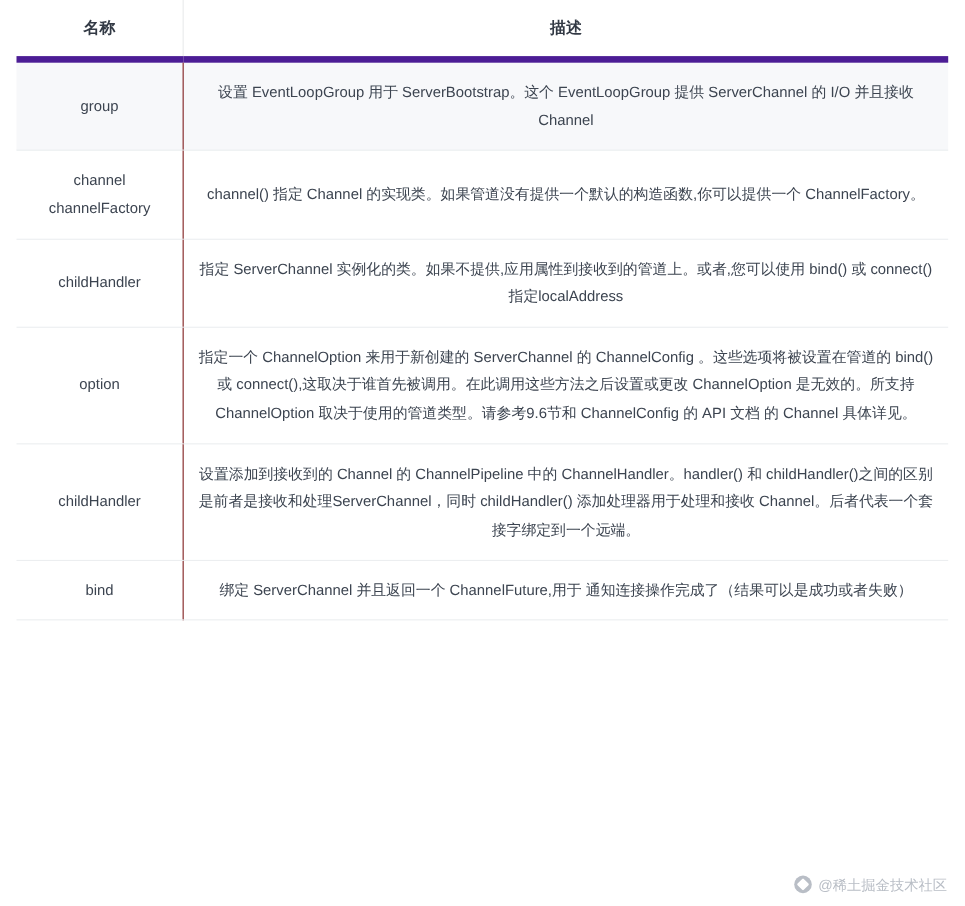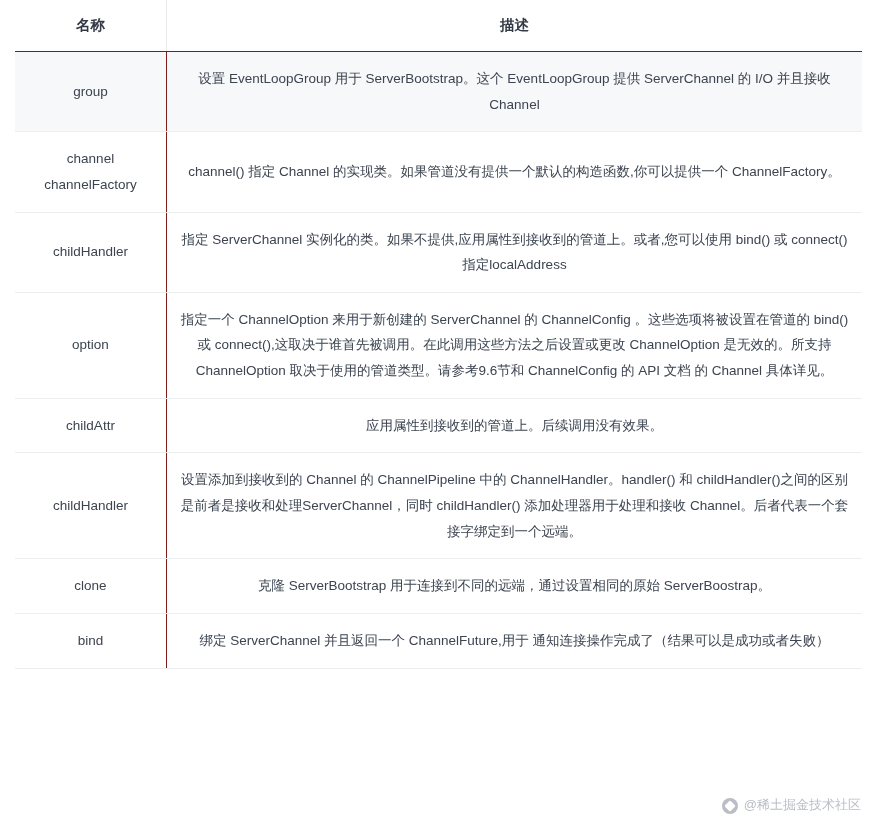--- a/index.html
+++ b/index.html
@@ -25,21 +25,21 @@
     width: 847px;
     margin: 0 15px;
     table-layout: fixed;
   }
   table.api-table th {
     font-size: 14.5px;
     font-weight: bold;
     color: #333a45;
     padding: 16px 8px;
     text-align: center;
-    border-bottom: 1px solid #4c1d95;
+    border-bottom: 6px solid #4c1d95;
     background: #ffffff;
   }
   table.api-table td {
     font-size: 13.5px;
     color: #3c4450;
     padding: 14px 10px;
     border-bottom: 1px solid #eceef0;
     line-height: 1.9;
     vertical-align: middle;
     text-align: center;
@@ -66,21 +66,21 @@
     padding-right: 18px;
   }
   .name-multiline {
     line-height: 2.0;
   }
   .watermark {
     position: absolute;
     right: 16px;
     bottom: 10px;
     display: flex;
-    align-items: flex-end;
+    align-items: flex-start;
     gap: 6px;
     color: #b9bec6;
     font-size: 13px;
   }
   .watermark .wm-logo {
     width: 16px;
     height: 16px;
     border-radius: 50%;
     background: #b9bec6;
     position: relative;
@@ -120,30 +120,22 @@
         </tr>
         <tr>
           <td class="col-name">childHandler</td>
           <td class="col-desc">指定 ServerChannel 实例化的类。如果不提供,应用属性到接收到的管道上。或者,您可以使用 bind() 或 connect()指定localAddress</td>
         </tr>
         <tr>
           <td class="col-name">option</td>
           <td class="col-desc">指定一个 ChannelOption 来用于新创建的 ServerChannel 的 ChannelConfig 。这些选项将被设置在管道的 bind() 或 connect(),这取决于谁首先被调用。在此调用这些方法之后设置或更改 ChannelOption 是无效的。所支持 ChannelOption 取决于使用的管道类型。请参考9.6节和 ChannelConfig 的 API 文档 的 Channel 具体详见。</td>
         </tr>
         <tr>
-          <td class="col-name">childAttr</td>
-          <td class="col-desc">应用属性到接收到的管道上。后续调用没有效果。</td>
-        </tr>
-        <tr>
           <td class="col-name">childHandler</td>
           <td class="col-desc">设置添加到接收到的 Channel 的 ChannelPipeline 中的 ChannelHandler。handler() 和 childHandler()之间的区别是前者是接收和处理ServerChannel，同时 childHandler() 添加处理器用于处理和接收 Channel。后者代表一个套接字绑定到一个远端。</td>
-        </tr>
-        <tr>
-          <td class="col-name">clone</td>
-          <td class="col-desc">克隆 ServerBootstrap 用于连接到不同的远端，通过设置相同的原始 ServerBoostrap。</td>
         </tr>
         <tr>
           <td class="col-name">bind</td>
           <td class="col-desc">绑定 ServerChannel 并且返回一个 ChannelFuture,用于 通知连接操作完成了（结果可以是成功或者失败）</td>
         </tr>
       </tbody>
   </table>
 </div>
 
 <div class="watermark">

